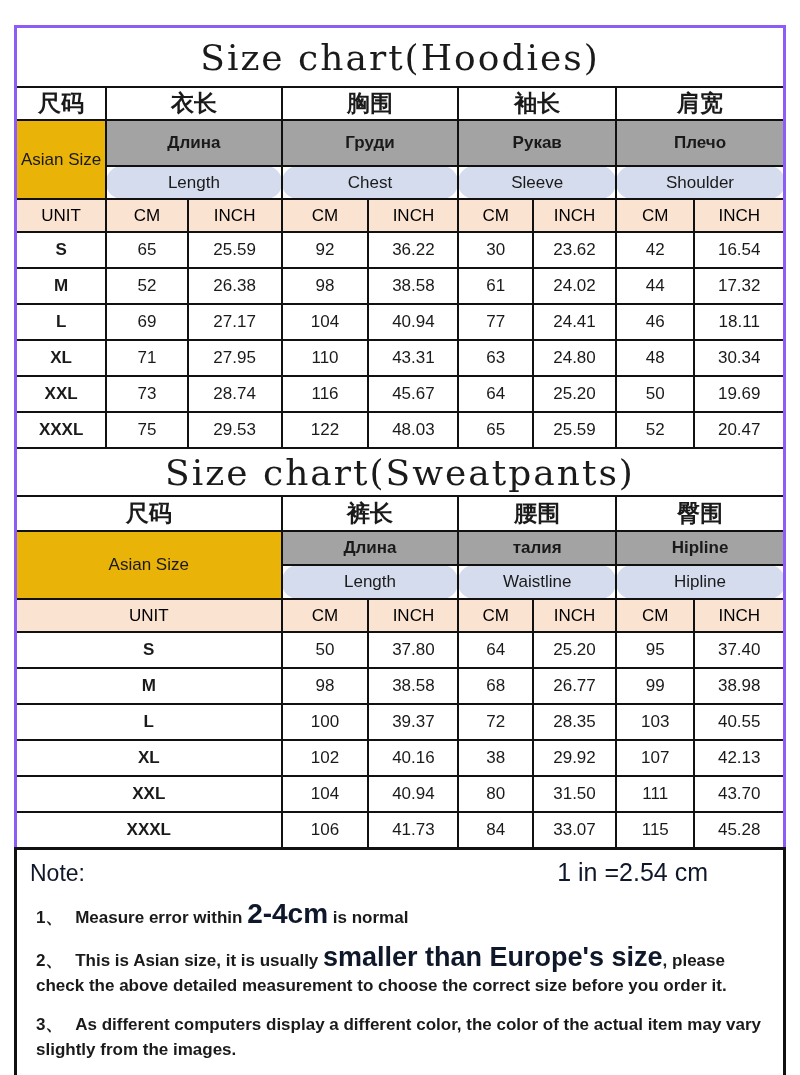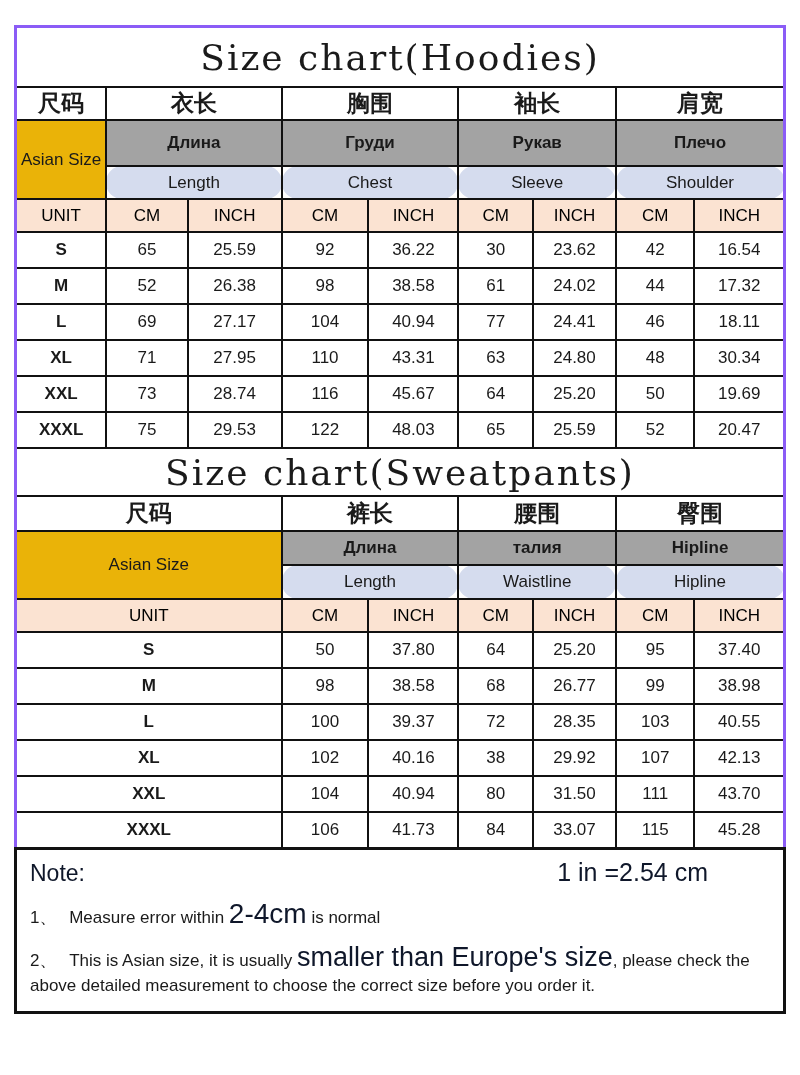--- a/index.html
+++ b/index.html
@@ -62,21 +62,21 @@
     width:740px;
     border:3px solid #111;
     margin-top:-3px;
     padding:6px 13px 12px 13px;
     background:#fff;
   }
   .red { color:#0f172a; }
   .note-head { display:flex; justify-content:space-between; align-items:baseline; padding-right:62px; margin-top:2px; }
   .note-label { font-size:23px; }
   .note-conv  { font-size:25px; }
-  .note-line { margin:13px 0 0 0; font-size:17px; line-height:1.5; }
+  .note-line { margin:13px 0 0 6px; font-size:17px; line-height:1.5;font-weight:bold; }
   .note-num { margin-right:8px; }
   .big1 { font-size:28px; line-height:1; }
   .big2 { font-size:27px; line-height:1; }
 </style>
 </head>
 <body>
 
 <div class="sheet">
 
   <table class="size-table">
@@ -290,15 +290,16 @@
   </tbody>
     </table>
 
   <div class="note-box">
     <div class="note-head">
       <span class="red note-label">Note:</span>
       <span class="red note-conv">1 in =2.54 cm</span>
     </div>
     <p class="note-line"><span class="note-num">1、</span><span> Measure error within </span><span class="red big1">2-4cm</span><span> is normal</span></p>
     <p class="note-line"><span class="note-num">2、</span><span> This is Asian size, it is usually </span><span class="red big2">smaller than Europe's size</span><span>, please check the above detailed measurement to choose the correct size before you order it.</span></p>
+    <p class="note-line"><span class="note-num">3、</span><span> As different computers display a different color, the color of the actual item may vary slightly from the images.</span></p>
   </div>
 
 </div>
 
 </body></html>

